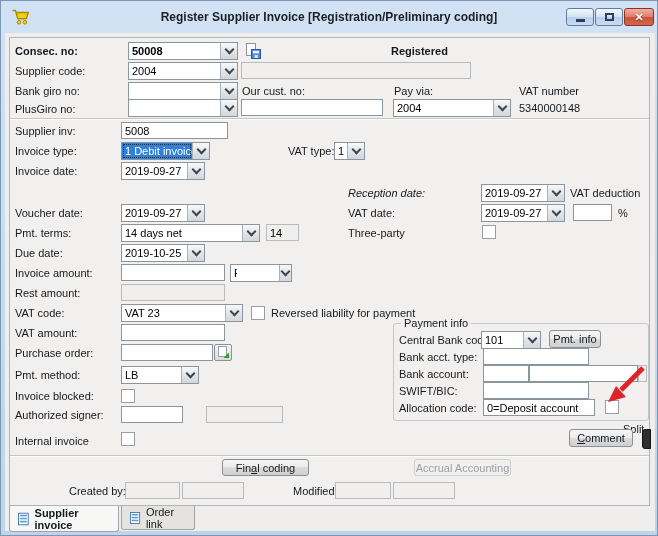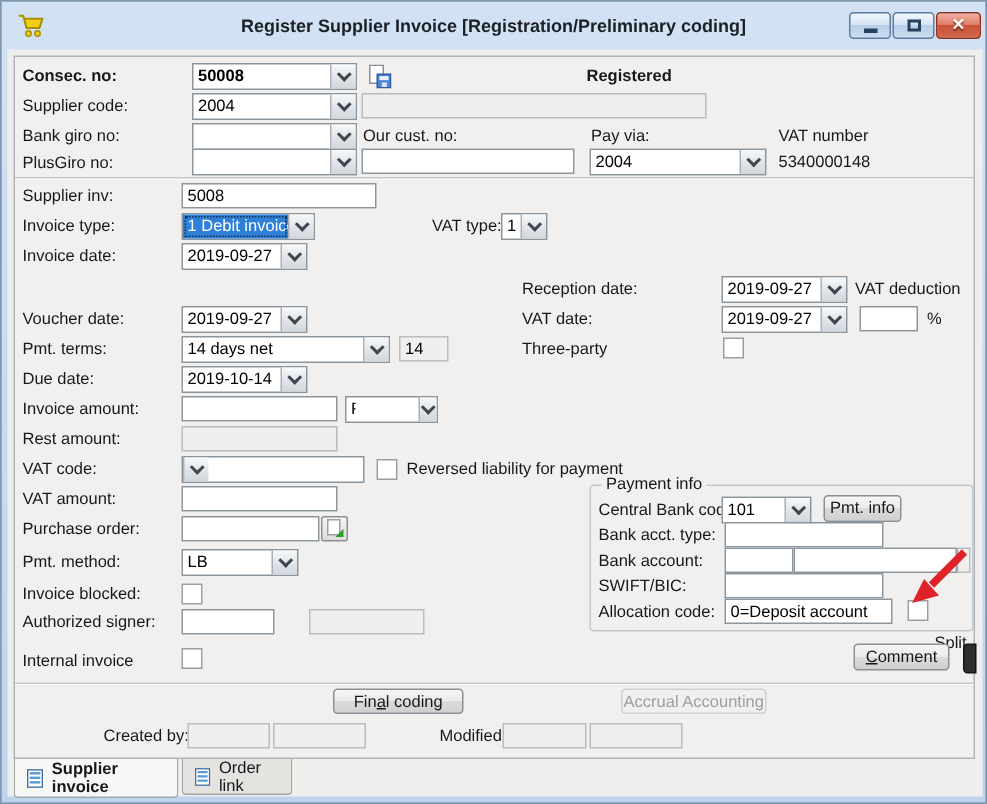--- a/index.html
+++ b/index.html
@@ -126,21 +126,21 @@
     <span class="val">2004</span>
     <span class="cbtn">
         <i class="chev"></i>
       </span>
   </div>
   <span class="lbl" style="left:518px;top:101px;">5340000148</span>
 
   <div class="divider" style="left:9px;top:117px;width:639px;"></div>
 
   <span class="lbl" style="left:14px;top:124px;">Supplier inv:</span>
-  <input class="tf" style="left: 120px; top: 121px; width: 130px;" value="5008">
+  <input class="tf" style="left: 120px; top: 121px; width: 107px;" value="5008">
 
   <span class="lbl" style="left:14px;top:144px;">Invoice type:</span>
   <div class="combo" style="left:120px;top:141px;width:89px;">
     <span class="val sel">1 Debit invoice</span>
     <span class="cbtn">
         <i class="chev"></i>
       </span>
   </div>
   <span class="lbl" style="left:287px;top:144px;">VAT type:</span>
   <div class="combo" style="left:333px;top:141px;width:31px;">
@@ -151,21 +151,21 @@
   </div>
 
   <span class="lbl" style="left:14px;top:164px;">Invoice date:</span>
   <div class="combo" style="left:120px;top:161px;width:84px;">
     <span class="val">2019-09-27</span>
     <span class="cbtn">
         <i class="chev"></i>
       </span>
   </div>
 
-  <span class="lbl" style="left:347px;top:186px;">Reception date:</span>
+  <span class="lbl" style="left:347px;top:186px;font-style:italic;">Reception date:</span>
   <div class="combo" style="left:480px;top:183px;width:84px;">
     <span class="val">2019-09-27</span>
     <span class="cbtn">
         <i class="chev"></i>
       </span>
   </div>
   <span class="lbl" style="left:569px;top:186px;">VAT deduction</span>
 
   <span class="lbl" style="left:14px;top:206px;">Voucher date:</span>
   <div class="combo" style="left:120px;top:203px;width:84px;">
@@ -190,40 +190,41 @@
     <span class="cbtn">
         <i class="chev"></i>
       </span>
   </div>
   <input class="tf dis" style="left: 265px; top: 223px; width: 33px;" readonly="" value="14">
   <span class="lbl" style="left:347px;top:226px;">Three-party</span>
   <span class="cb" style="left:481px;top:224px;"></span>
 
   <span class="lbl" style="left:14px;top:246px;">Due date:</span>
   <div class="combo" style="left:120px;top:243px;width:84px;">
-    <span class="val">2019-10-14</span>
+    <span class="val">2019-10-25</span>
     <span class="cbtn">
         <i class="chev"></i>
       </span>
   </div>
 
   <span class="lbl" style="left:14px;top:266px;">Invoice amount:</span>
   <input class="tf" style="left: 120px; top: 263px; width: 104px;" value="">
   <div class="combo" style="left:229px;top:263px;width:62px;gap:42px;">
     <span class="val">PLN</span>
     <span class="cbtn">
         <i class="chev"></i>
       </span>
   </div>
 
   <span class="lbl" style="left:14px;top:286px;">Rest amount:</span>
   <input class="tf dis" style="left: 120px; top: 283px; width: 104px;" readonly="" value="">
 
   <span class="lbl" style="left:14px;top:306px;">VAT code:</span>
   <div class="combo" style="left:120px;top:303px;width:122px;">
+    <span class="val">VAT 23</span>
     <span class="cbtn">
         <i class="chev"></i>
       </span>
   </div>
   <span class="cb" style="left:250px;top:305px;"></span>
   <span class="lbl" style="left:270px;top:306px;">Reversed liability for payment</span>
 
   <span class="lbl" style="left:14px;top:326px;">VAT amount:</span>
   <input class="tf" style="left: 120px; top: 323px; width: 104px;" value="">
 

